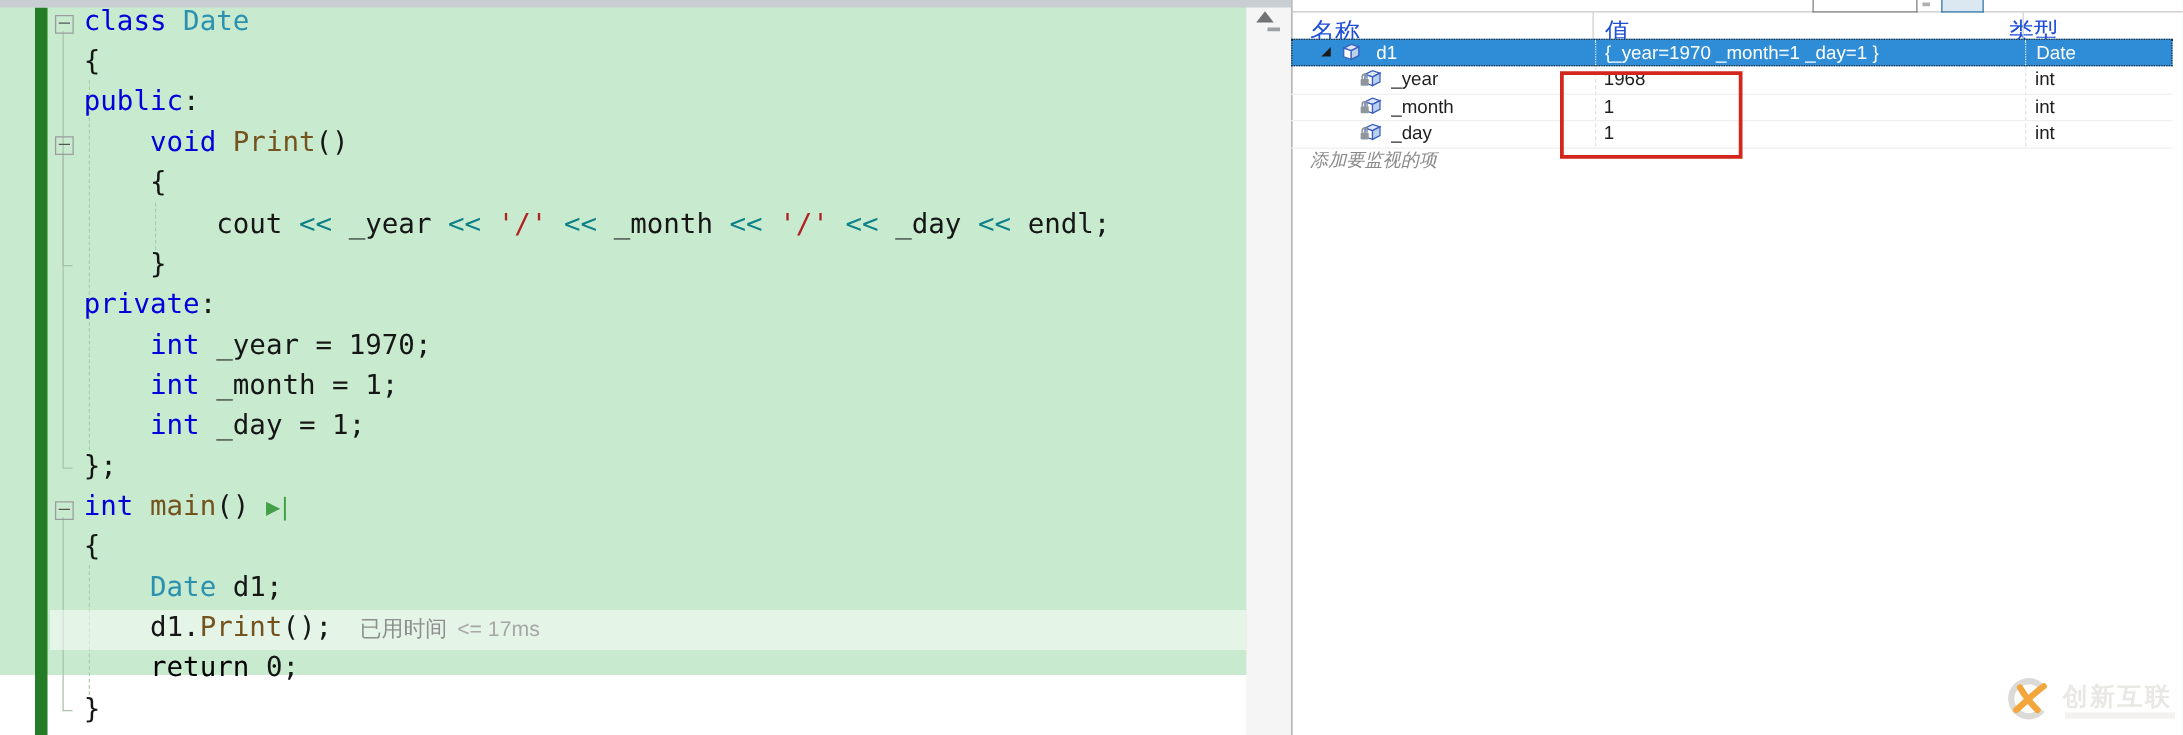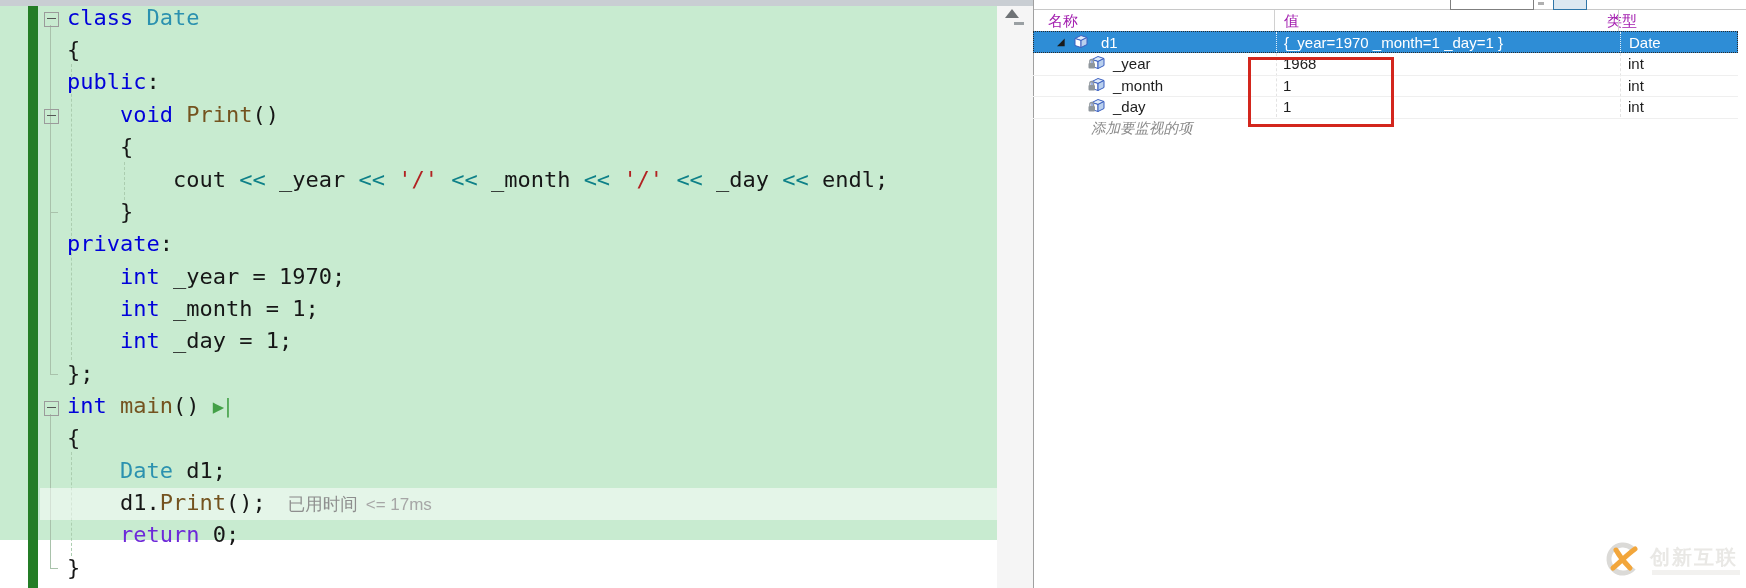--- a/index.html
+++ b/index.html
@@ -38,21 +38,21 @@
     position:absolute;left:67px;top:1.8px;z-index:2;
     font-family:"DejaVu Sans Mono","Liberation Mono",monospace;
     font-size:22px;line-height:32.35px;color:#161616;white-space:pre;
   }
   .code-line{height:32.35px;}
   .tok-kw{color:#0101da;}
   .tok-type{color:#2b91af;}
   .tok-fn{color:#74531f;}
   .tok-op{color:#0e8088;}
   .tok-str{color:#b22222;}
-  .tok-ctrl{color:#6d28d9;}
+  .tok-ctrl{color:#000000;}
   .tok-plain{color:#161616;}
   .tok-run{color:#43a047;font-size:19px;letter-spacing:-2px;}
   .tok-perf_label{
     font-family:"Liberation Sans",sans-serif;font-size:17.5px;color:#8e8e8e;margin-left:22px;
   }
   .tok-perf_value{
     font-family:"Liberation Sans",sans-serif;font-size:17px;color:#a6a6a6;margin-left:8px;
   }
   
   .scrollzone{
@@ -74,39 +74,39 @@
   .panel-topline{position:absolute;left:1034px;top:9px;width:712px;height:1px;background:#c8c8c8;}
   .cutoff-input{
     position:absolute;left:1450px;top:0;width:82px;height:9px;background:#ffffff;
     border-left:1px solid #7f7f7f;border-right:1px solid #7f7f7f;border-bottom:1px solid #7f7f7f;
   }
   .cutoff-mark{position:absolute;left:1538px;top:2px;width:6px;height:3px;background:#b0b0b0;}
   .cutoff-iconbtn{
     position:absolute;left:1553px;top:0;width:32px;height:9px;background:#dce8f1;
     border:1px solid #2f76a8;border-top:none;
   }
-  .col-header{position:absolute;top:12px;height:18px;font-size:15px;color:#a21caf;}
+  .col-header{position:absolute;top:12px;height:18px;font-size:20px;color:#1d4ed8;}
   .hdr-sep{position:absolute;top:10px;height:21px;width:1px;background:#d0d0d0;}
   .col-guide{position:absolute;width:0;border-left:1px dashed #e3e3e3;}
   .watch-rows{position:absolute;left:0;top:0;width:1746px;height:588px;}
   .watch-row{
     position:absolute;left:1033px;width:705px;height:21.5px;font-size:15px;color:#1e1e1e;
   }
   .watch-row.selected{
     background:#2e8dd6;color:#ffffff;border:1px dotted #2b2b2b;box-sizing:border-box;height:22px;
   }
   .watch-row .sep{position:absolute;top:0;bottom:0;width:0;border-left:1px dotted rgba(255,255,255,0.85);}
   .row-line{position:absolute;left:1033px;width:705px;height:1px;background:#efefef;}
   .cell-name,.cell-value,.cell-type{position:absolute;top:2px;white-space:pre;}
   .expander{
     position:absolute;top:5px;font-size:10px;color:#1a1a1a;line-height:10px;cursor:default;
   }
   .row-icon{position:absolute;top:2px;}
   .add-watch{
-    position:absolute;left:1048px;top:119px;font-size:14.5px;font-style:italic;color:#8a8a8a;margin-left:43px;
+    position:absolute;left:1048px;top:119px;font-size:14.5px;font-style:italic;color:#8a8a8a;
   }
   .red-annotation{
     position:absolute;left:1248px;top:57px;width:146px;height:70px;
     border:3px solid #d3261d;z-index:5;box-sizing:border-box;
   }
   
   .watermark{position:absolute;left:1604px;top:540px;width:142px;height:42px;}
   .wm-text{
     position:absolute;left:46px;top:4px;font-size:20px;font-weight:bold;color:#e9e8e5;
     letter-spacing:2px;white-space:nowrap;

